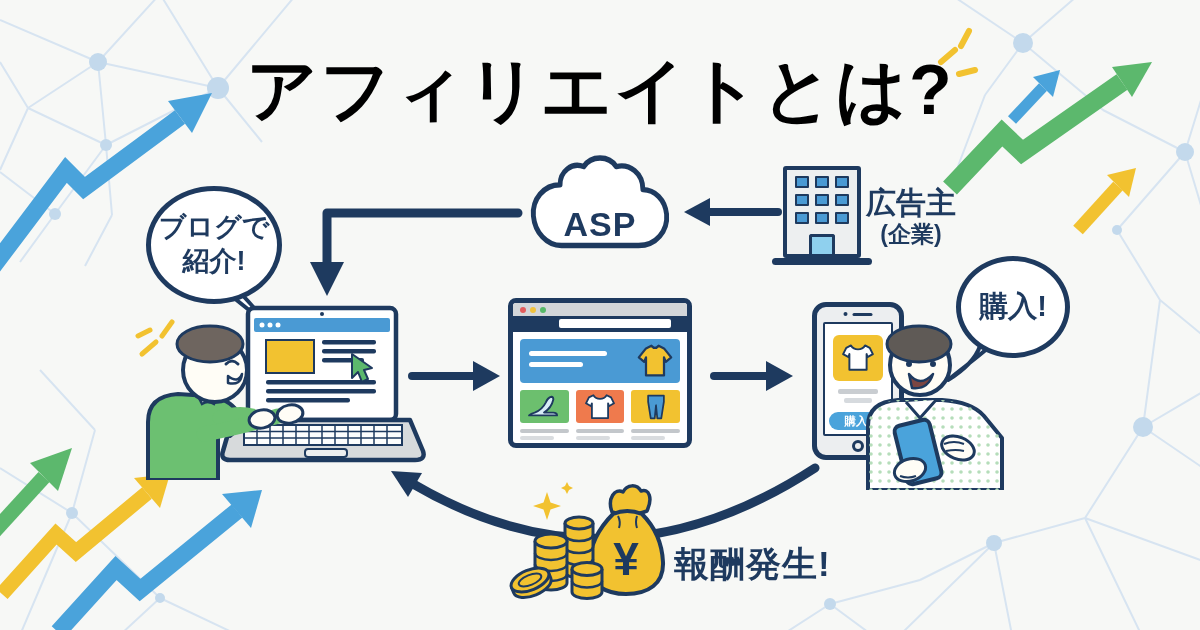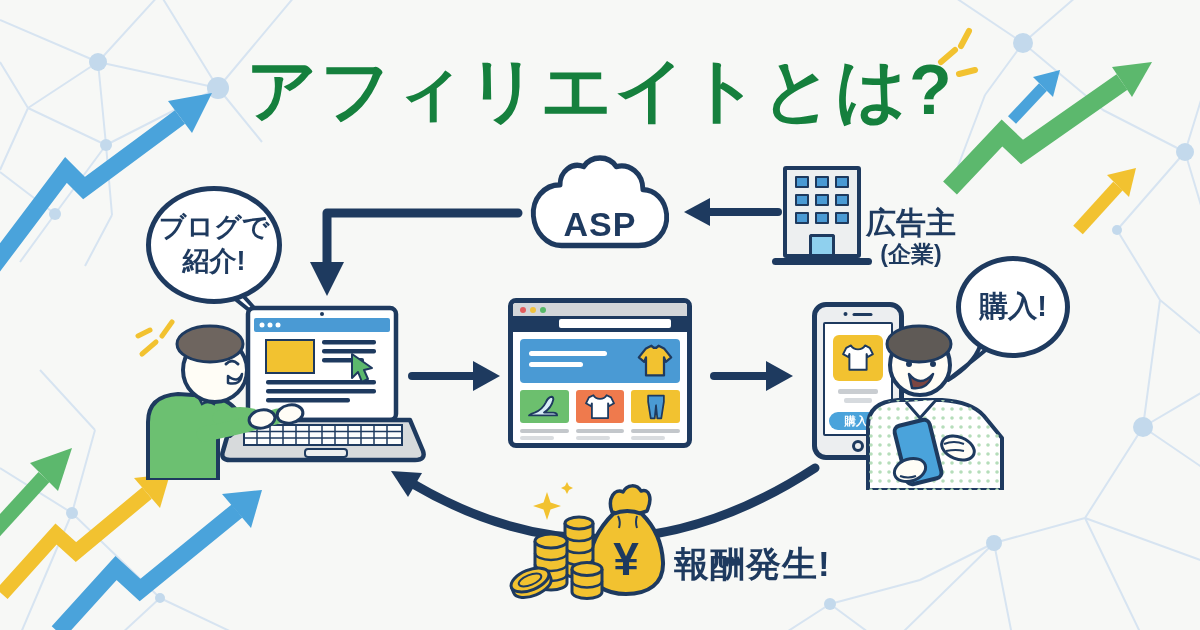--- a/index.html
+++ b/index.html
@@ -2,36 +2,36 @@
 <html><head>
 <meta charset="utf-8">
 <style>
   html,body{margin:0;padding:0;}
   #stage{position:relative;width:1200px;height:630px;overflow:hidden;
          background:#f7f8f6;font-family:"Liberation Sans","DejaVu Sans",sans-serif;color:#1e3a5f;}
   .abs{position:absolute;}
   svg{display:block;}
   
   #title{left:0;top:44px;width:1200px;text-align:center;font-size:70px;font-weight:800;
-         letter-spacing:2px;z-index:6;color:#15803d;}
+         letter-spacing:2px;z-index:6;color:#000000;}
   
   #cloud-svg{left:526px;top:160px;z-index:4;overflow:visible;}
   #asp-label{left:526px;top:173px;width:148px;height:102px;display:flex;align-items:center;
              justify-content:center;font-size:34px;font-weight:800;z-index:5;letter-spacing:1px;}
   
   #building{left:772px;top:162px;width:100px;height:103px;z-index:4;}
   #building .body{position:absolute;left:11px;top:4px;width:78px;height:92px;background:#edeff0;
                   border:4px solid #1e3a5f;border-radius:3px;box-sizing:border-box;}
   #building .wins{position:absolute;left:8px;top:6px;right:8px;display:grid;
                   grid-template-columns:repeat(3,1fr);grid-auto-rows:12px;gap:6px;}
   #building .win{background:#4a9ad4;border:2px solid #1e3a5f;border-radius:1px;}
   #building .door{position:absolute;left:50%;bottom:0;transform:translateX(-50%);width:26px;height:20px;
                   background:#8fd0ee;border:3px solid #1e3a5f;border-bottom:none;border-radius:3px 3px 0 0;box-sizing:border-box;}
   #building .base{position:absolute;left:0;bottom:0;width:100px;height:7px;background:#1e3a5f;border-radius:4px;}
-  #adv-label{left:856px;top:186px;width:110px;text-align:center;z-index:4;line-height:1.1;margin-top:20px;}
+  #adv-label{left:856px;top:186px;width:110px;text-align:center;z-index:4;line-height:1.1;}
   #adv-label .l1{font-size:30px;font-weight:800;}
   #adv-label .l2{font-size:23px;font-weight:700;margin-top:3px;}
   
   .bubble{background:#fff;border:5px solid #1e3a5f;border-radius:50%;display:flex;flex-direction:column;
           align-items:center;justify-content:center;z-index:7;box-sizing:border-box;text-align:center;}
   #blog-bubble{left:146px;top:186px;width:136px;height:118px;font-size:27px;font-weight:800;line-height:1.25;}
   #buy-bubble{left:956px;top:256px;width:114px;height:102px;font-size:29px;font-weight:800;}
   .tail{z-index:3;}
   
   #site{left:508px;top:298px;width:184px;height:150px;background:#fff;border:5px solid #1e3a5f;

